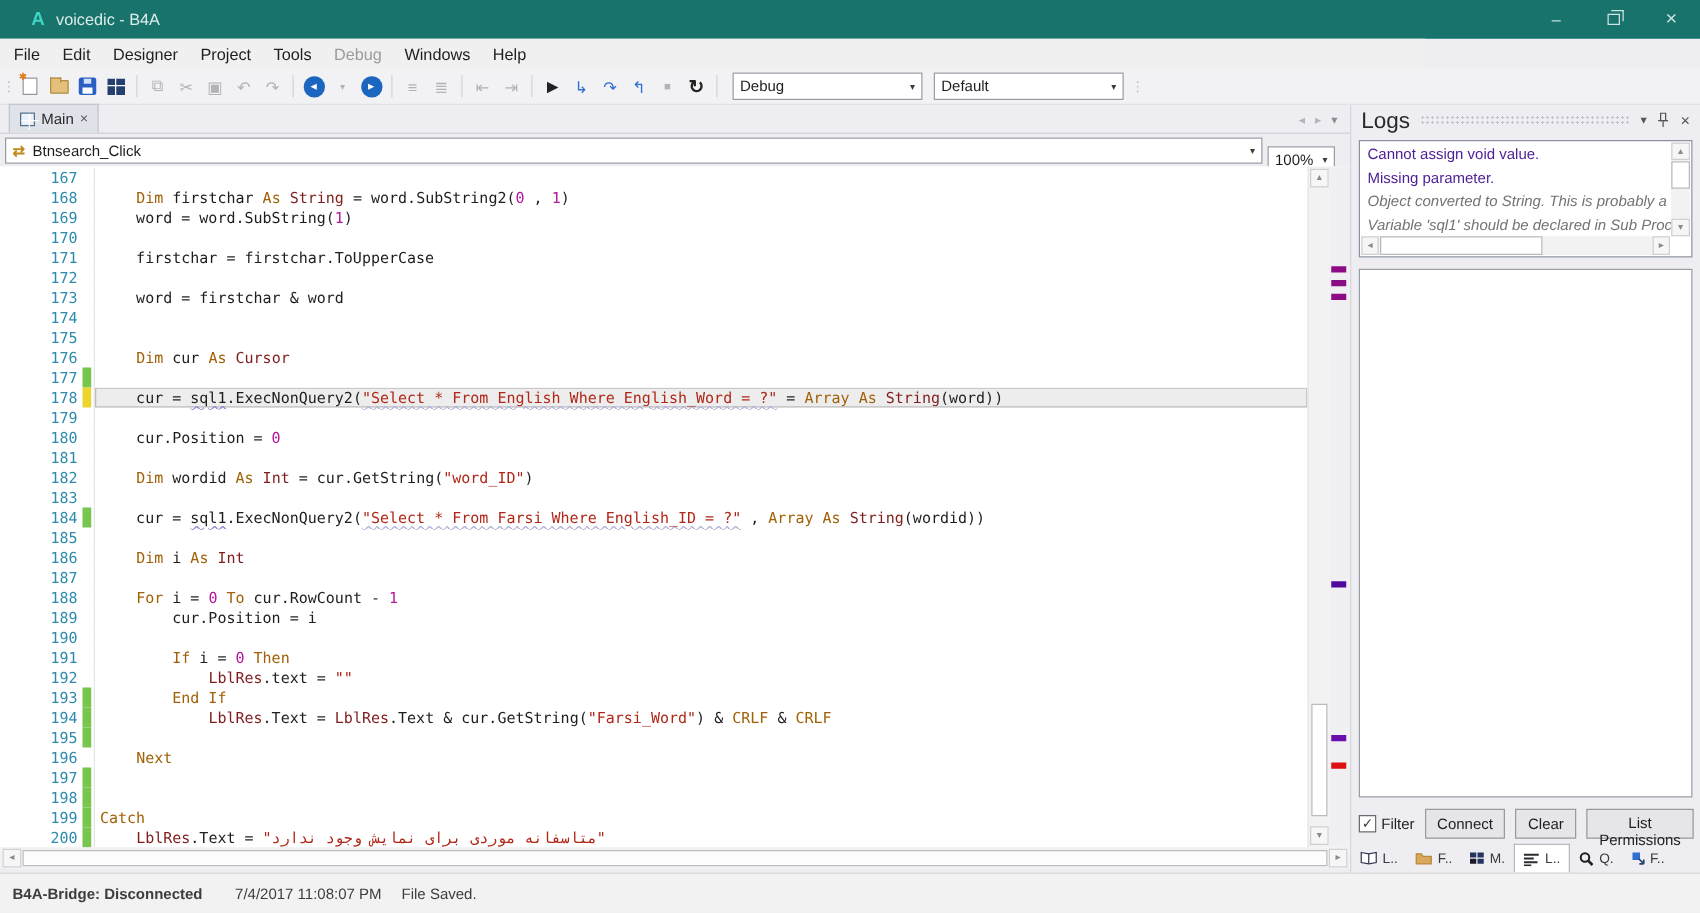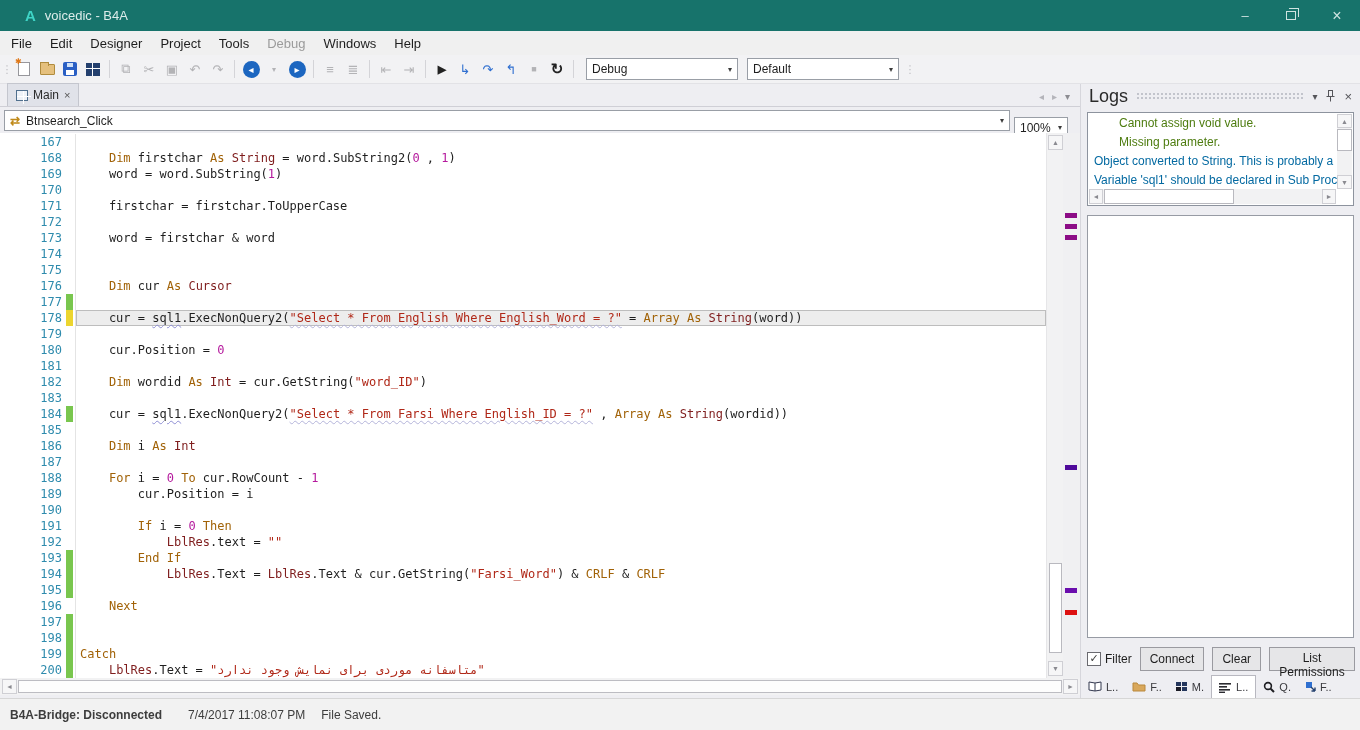--- a/index.html
+++ b/index.html
@@ -109,22 +109,22 @@
   .logs-panel { position:absolute; left:1080px; top:0; width:280px; height:614px;
     background:#eeeef2; border-left:1px solid #d6d6dc; }
   .logs-header { display:flex; align-items:center; height:24px; padding:0 8px; }
   .logs-title { font-size:18px; color:#2a2a2a; }
   .logs-dots { flex:1; height:8px; margin:0 8px;
     background-image:radial-gradient(#c2c4cc 1px, transparent 1px); background-size:4px 4px; }
   .logs-hicons { display:flex; gap:9px; align-items:center; color:#55555a; font-size:10px; }
   .errlist { position:absolute; left:6px; top:28px; width:267px; height:94px; background:#fff;
     border:1px solid #8d939e; overflow:hidden; }
   .err-entry { font-size:12px; line-height:19px; padding:0 6px; white-space:nowrap; }
-  .err-error { color:#4d7c0f;margin-left:25px; }
-  .err-warning { color:#0369a1; }
+  .err-error { color:#4c1d95; }
+  .err-warning { color:#737373;font-style:italic; }
   .errlist .vs { position:absolute; right:1px; top:1px; width:15px; bottom:16px; background:#f2f2f3; }
   .errlist .vs .up { position:absolute; top:0; left:0; width:15px; height:14px; background:#f6f6f7; border:1px solid #cfcfd4;
     color:#8a8a90; font-size:7px; display:flex; align-items:center; justify-content:center; }
   .errlist .vs .th { position:absolute; top:15px; left:0; width:15px; height:22px; background:#fff; border:1px solid #b9b9bf; }
   .errlist .vs .dn { position:absolute; bottom:0; left:0; width:15px; height:14px; background:#f6f6f7; border:1px solid #cfcfd4;
     color:#8a8a90; font-size:7px; display:flex; align-items:center; justify-content:center; }
   .errlist .hs { position:absolute; left:1px; bottom:1px; right:17px; height:15px; background:#f2f2f3; }
   .errlist .hs .lt { position:absolute; left:0; top:0; width:14px; height:15px; background:#f6f6f7; border:1px solid #cfcfd4;
     color:#8a8a90; font-size:7px; display:flex; align-items:center; justify-content:center; }
   .errlist .hs .th { position:absolute; left:15px; top:0; width:130px; height:15px; background:#fff; border:1px solid #b9b9bf; }

